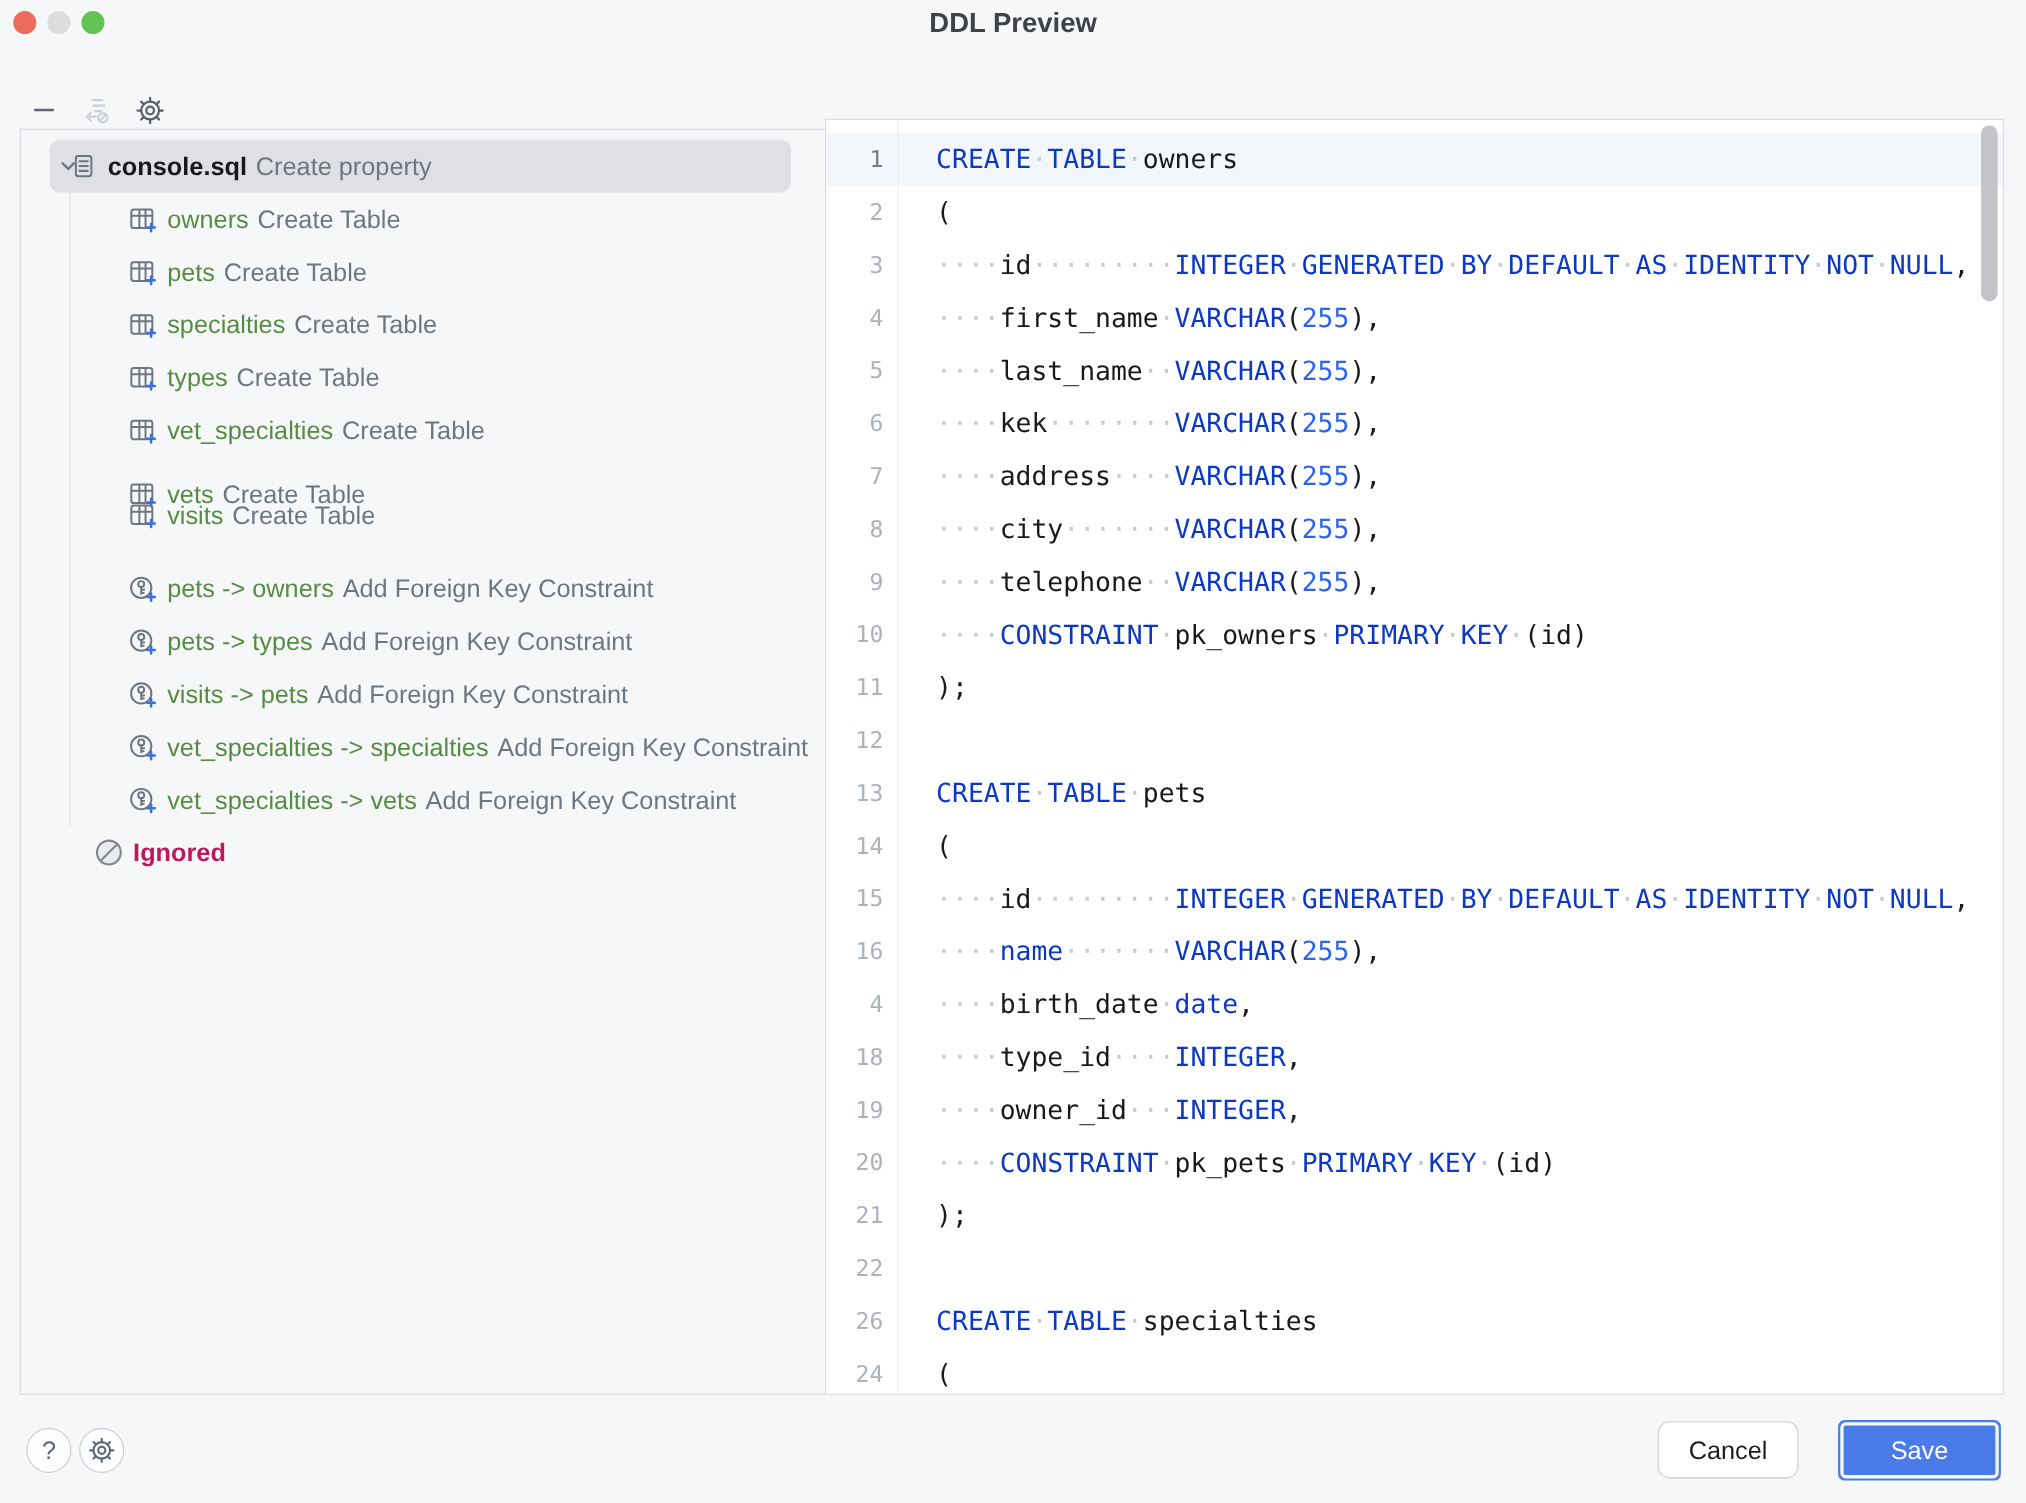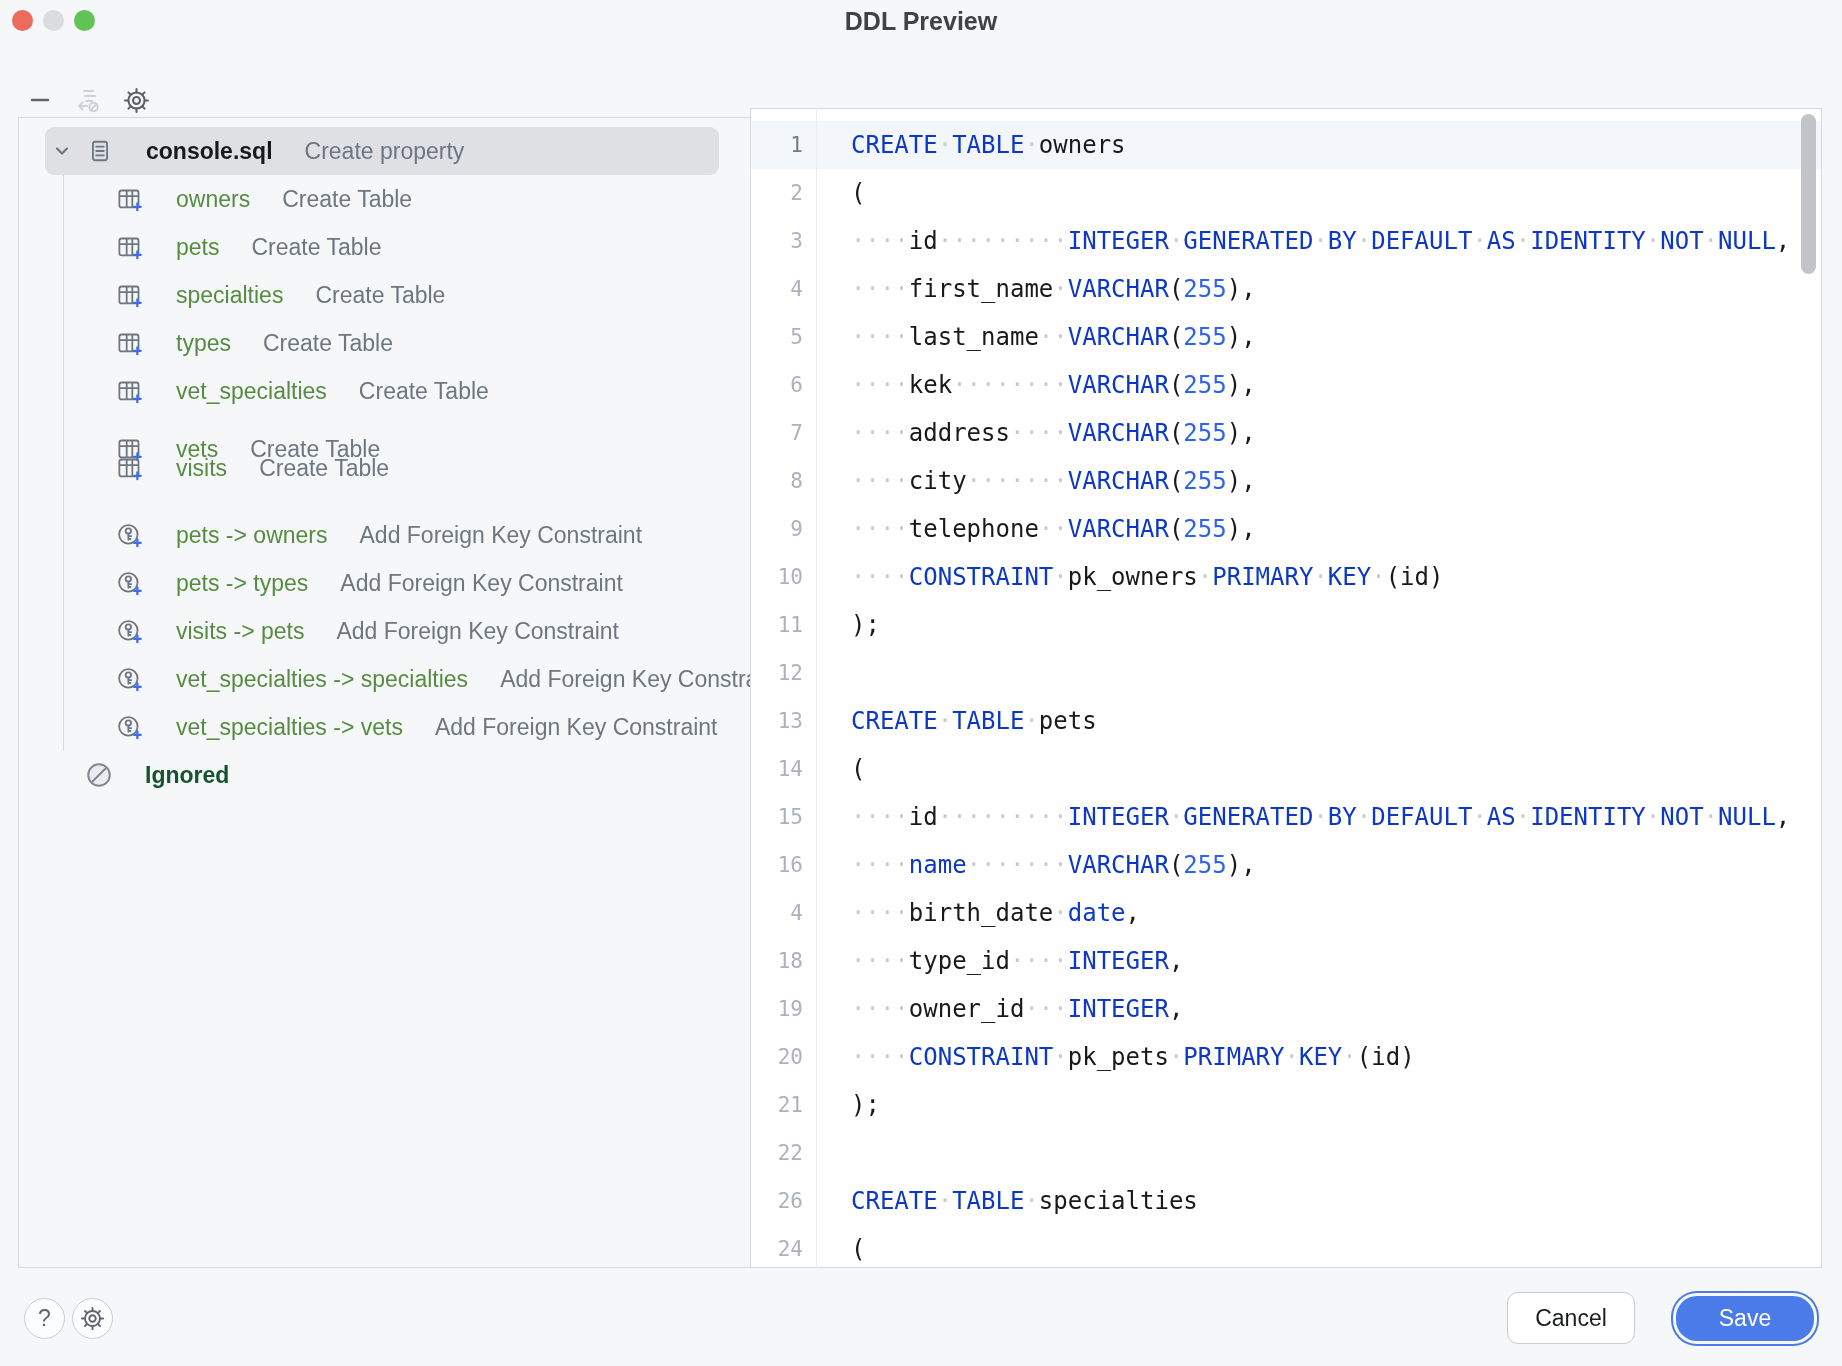--- a/index.html
+++ b/index.html
@@ -22,28 +22,28 @@
   
   .pane-toolbar { position:absolute; left:24px; top:82px; height:36px; display:flex; align-items:center; gap:16px; }
   .tb-btn { width:32px; height:32px; display:flex; align-items:center; justify-content:center; border-radius:6px; }
   
   .tree-panel {
     position:absolute; left:18px; top:117px; width:732px; height:1151px;
     border-top:1px solid #D6D9DE; border-left:1px solid #D6D9DE; border-bottom:1px solid #D6D9DE;
     overflow:hidden;
   }
   .tree-guide { position:absolute; left:44px; top:57px; width:1px; height:576px; background:#D9DCE1; }
-  .tree-row { position:absolute; left:0; width:732px; height:48px; display:flex; align-items:center; white-space:nowrap; overflow:hidden; font-size:23px;gap:24px; }
+  .tree-row { position:absolute; left:0; width:732px; height:48px; display:flex; align-items:center; white-space:nowrap; overflow:hidden; font-size:23px; }
   .row-sel-bg { position:absolute; left:26px; top:9px; width:674px; height:48px; background:#DEE0E4; border-radius:9px; }
   .tree-chevron { position:absolute; left:30px; width:26px; height:26px; }
   .tree-ico { flex:0 0 auto; margin-right:9px; display:flex; align-items:center; }
   .t-name-root { font-weight:bold; color:#17191C; }
   .t-green { color:#568C42; }
   .t-action { color:#6E7680; margin-left:8px; }
-  .t-ignored { font-weight:bold; color:#14532d; }
+  .t-ignored { font-weight:bold; color:#be185d; }
   
   .editor-panel {
     position:absolute; left:750px; top:108px; width:1072px; height:1160px;
     background:#FFFFFF; border:1px solid #D6D9DE; overflow:hidden;
   }
   .cur-line-bg { position:absolute; left:0; right:0; top:12px; height:48px; background:#F3F6FA; }
   .gutter-sep { position:absolute; left:65px; top:0; bottom:0; width:1px; background:#ECEDF0; }
   .code-line { position:absolute; left:0; right:0; height:48px; line-height:48px; }
   .ln { position:absolute; left:0; top:0; width:52px; text-align:right;
         font-family:"DejaVu Sans Mono", monospace; font-size:21px; color:#ACB1BD; }
@@ -59,21 +59,21 @@
   
   .round-btn { position:absolute; width:41px; height:41px; border-radius:50%;
                background:#FCFDFE; border:1px solid #C9CCD3; display:flex;
                align-items:center; justify-content:center; color:#5F6570; font-size:23px; }
   .btn-help { left:24px; top:1298px; }
   .btn-settings { left:72px; top:1298px; }
   .btn-cancel { position:absolute; left:1507px; top:1292px; width:128px; height:52px;
                 background:#FFFFFF; border:1px solid #C8CBD2; border-radius:11px;
                 font-size:23px; color:#1A1C1F; display:flex; align-items:center; justify-content:center; }
   .btn-save { position:absolute; left:1676px; top:1296px; width:138px; height:45px;
-              background:#4A7BE8; border:none; border-radius:21px;
+              background:#4A7BE8; border:none; border-radius:2px;
               font-size:23px; font-weight:500; color:#FFFFFF;
               display:flex; align-items:center; justify-content:center;
               box-shadow:0 0 0 3px #F6F7F9, 0 0 0 5px #4A7BE8; }
   svg { display:block; }
 </style>
 </head>
 <body>
 
 <div class="titlebar">
   <div class="tl red"></div>

